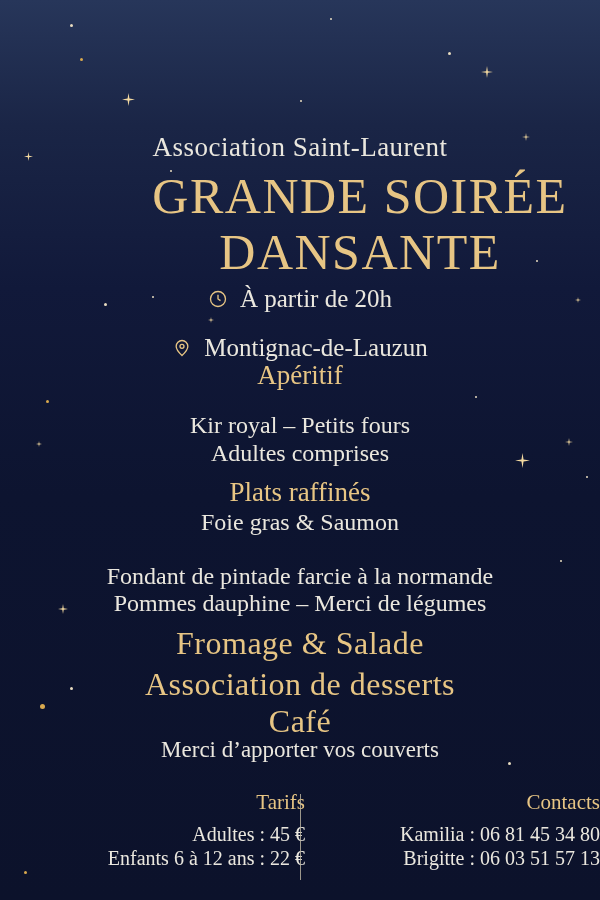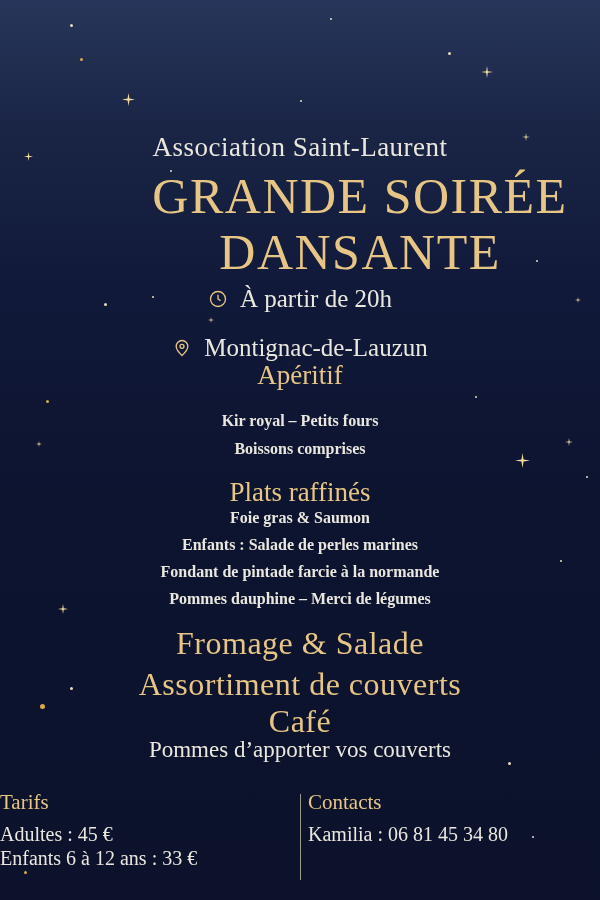--- a/index.html
+++ b/index.html
@@ -17,37 +17,37 @@
   .org-name     { top:115px; font-size:27px; letter-spacing:.5px;margin-top:17px; }
   .main-title   { top:168px; font-size:50px; line-height:1.12; letter-spacing:1.5px; white-space:normal; }
 
   .info-row { position:absolute; left:0; width:100%; display:flex; justify-content:center; align-items:center; gap:12px; font-size:25px; }
   .info-time     { top:285px; }
   .info-location { top:323px;margin-top:11px; }
   .info-icon { display:inline-flex; width:20px; height:22px; flex:0 0 auto; }
   .info-icon svg { width:100%; height:100%; }
 
   .sec-head   { font-size:27px; }
-  .sec-item   { font-size:16px;font-weight:bold; }
+  .sec-item   { font-size:24px; }
   .big-head   { font-size:32px; letter-spacing:.5px; }
 
   .h-aperitif { top:360px; }
   .i-kir      { top:412px; }
   .i-boissons { top:440px; }
   .h-plats    { top:477px; }
   .i-foie     { top:509px; }
   .i-enfants  { top:536px; }
   .i-fondant  { top:563px; }
   .i-pommes   { top:590px; }
   .h-fromage  { top:625px; }
   .h-desserts { top:666px; }
   .h-cafe     { top:703px; }
   .note-line  { top:737px; font-size:23px; }
 
-  .footer-col { position:absolute; text-align:left; }
+  .footer-col { position:absolute; text-align:right; }
   .col-tarifs   { left:0;    top:790px; width:305px; }
   .col-contacts { left:308px; top:790px; width:292px; }
   .footer-head  { font-size:21px; color:#e7c584; margin-bottom:7px; }
   .footer-line  { font-size:20px; color:#eae7de; line-height:24px; }
   .footer-divider { position:absolute; left:300px; top:794px; width:1px; height:86px; background:#b6af9c; opacity:.85; }
 
   
   .sp { position:absolute; background:#f3d9a0;
         clip-path:polygon(50% 0%,57% 43%,100% 50%,57% 57%,50% 100%,43% 57%,0% 50%,43% 43%);
         filter:drop-shadow(0 0 3px rgba(243,217,160,.95)); }
@@ -107,40 +107,40 @@
       <svg viewBox="0 0 24 24" fill="none" stroke="#e7c584" stroke-width="1.6">
         <path d="M12 21s-7-6.2-7-11a7 7 0 0 1 14 0c0 4.8-7 11-7 11z"></path>
           <circle cx="12" cy="10" r="2.4"></circle>
       </svg>
     </span>
     <span>Montignac-de-Lauzun</span>
   </div>
 
   <div class="line gold sec-head h-aperitif">Apéritif</div>
   <div class="line white sec-item i-kir">Kir royal – Petits fours</div>
-  <div class="line white sec-item i-boissons">Boissons comprises</div>
+  <div class="line white sec-item i-boissons">Adultes comprises</div>
 
   <div class="line gold sec-head h-plats">Plats raffinés</div>
   <div class="line white sec-item i-foie">Foie gras &amp; Saumon</div>
-  <div class="line white sec-item i-enfants">Enfants : Salade de perles marines</div>
   <div class="line white sec-item i-fondant">Fondant de pintade farcie à la normande</div>
   <div class="line white sec-item i-pommes">Pommes dauphine – Merci de légumes</div>
 
   <div class="line gold big-head h-fromage">Fromage &amp; Salade</div>
-  <div class="line gold big-head h-desserts">Assortiment de couverts</div>
+  <div class="line gold big-head h-desserts">Association de desserts</div>
   <div class="line gold big-head h-cafe">Café</div>
 
-  <div class="line white note-line">Pommes d’apporter vos couverts</div>
+  <div class="line white note-line">Merci d’apporter vos couverts</div>
 
   <div class="footer-col col-tarifs">
     <div class="footer-head">Tarifs</div>
     <div class="footer-line">Adultes : 45 €</div>
-    <div class="footer-line">Enfants 6 à 12 ans : 33 €</div>
+    <div class="footer-line">Enfants 6 à 12 ans : 22 €</div>
   </div>
 
   <div class="footer-divider"></div>
 
   <div class="footer-col col-contacts">
     <div class="footer-head">Contacts</div>
     <div class="footer-line">Kamilia : 06 81 45 34 80</div>
+    <div class="footer-line">Brigitte : 06 03 51 57 13</div>
   </div>
 
 </div>
 
 </body></html>

